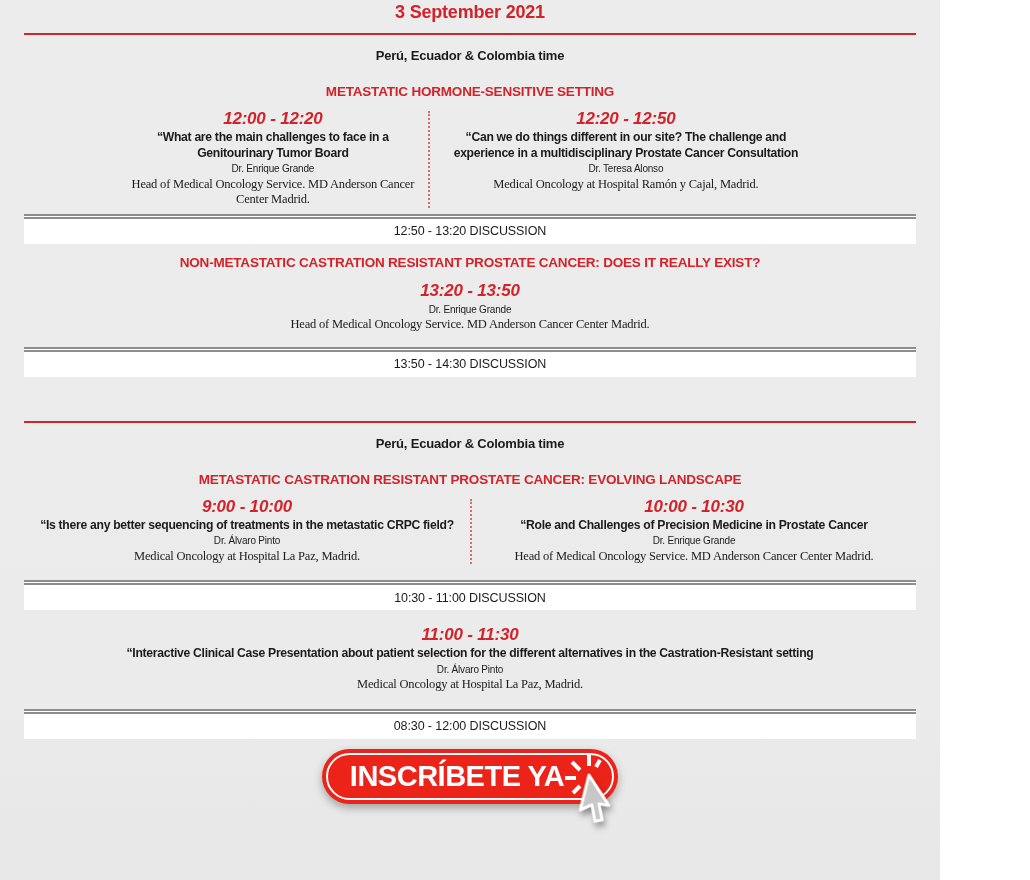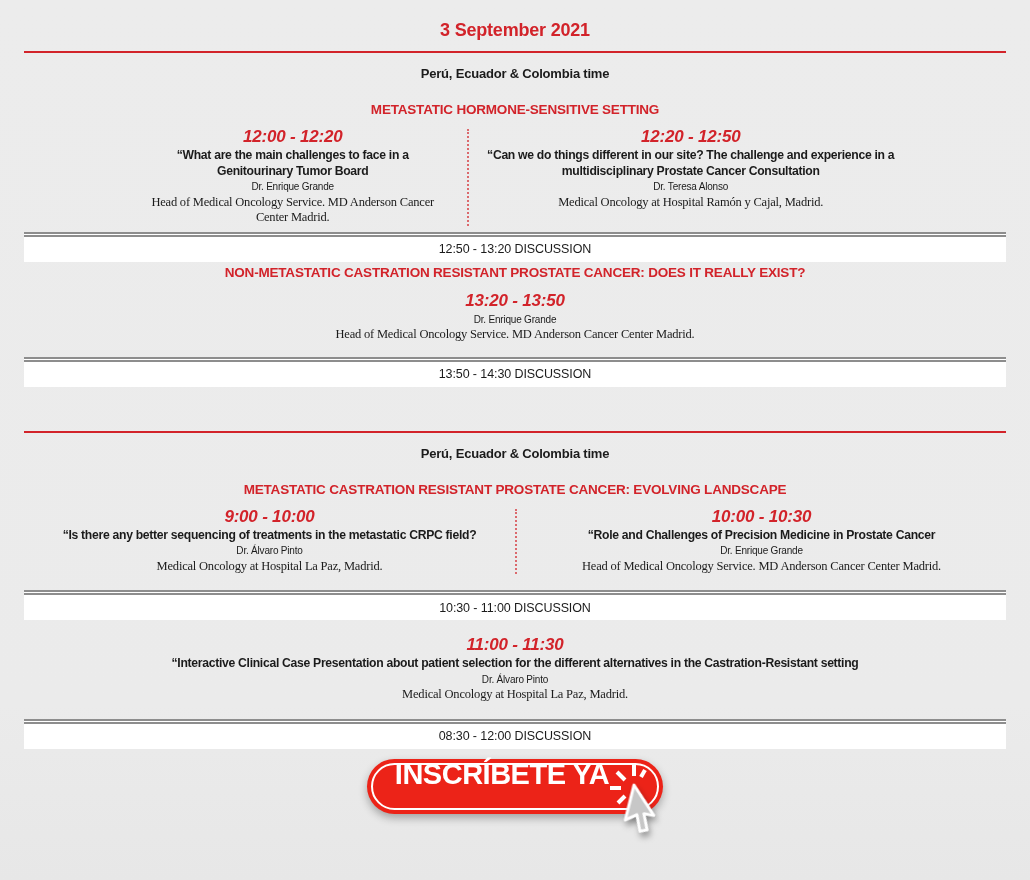--- a/index.html
+++ b/index.html
@@ -1,20 +1,20 @@
 <!DOCTYPE html>
 <html><head>
 <meta charset="utf-8">
 <style>
   html,body{margin:0;padding:0;}
   .page{
     position:relative;
-    width:1030px;height:880px;
+    width:940px;height:880px;
     box-sizing:border-box;
-    padding-top:20px;
+    padding-top:2px;
     background:linear-gradient(180deg,#ececec 0%,#ebebeb 80%,#e7e7e7 100%);
     font-family:"Liberation Sans", sans-serif;
     color:#1b1b1b;
     overflow:hidden;
   }
   .date{
     font-size:18px;line-height:20px;font-weight:bold;
     text-align:center;color:#d2232a;letter-spacing:-0.2px;
   }
   .redline{
@@ -52,32 +52,32 @@
   .disc-bar{
     margin:6px 24px 0 24px;
     border-top:5px double #8d8d8d;
     background:#ffffff;
     height:25px;
     display:flex;align-items:center;justify-content:center;
     font-size:12.5px;letter-spacing:-0.1px;
   }
   .disc-bar.mt14{margin-top:14px;}
   .disc-bar.mt16{margin-top:16px;}
-  .sec-heading.mt16{margin-top:3px;}
+  .sec-heading.mt16{margin-top:11px;}
   .day2-block{margin-top:44px;}
   .single.mt17{margin-top:17px;}
   .cta-row{margin-top:10px;display:flex;justify-content:center;}
   .cta{
     position:relative;
     width:296px;height:55px;
     background:#ec2318;
     border:none;border-radius:28px;
     box-shadow:0 4px 9px rgba(0,0,0,.30);
     cursor:pointer;
-    display:flex;align-items:flex-start;justify-content:center;
+    display:flex;align-items:center;justify-content:center;
   }
   .cta::before{
     content:"";position:absolute;left:4px;right:4px;top:4px;bottom:4px;
     border:2px solid #ffffff;border-radius:24px;pointer-events:none;
   }
   .cta-label{
     color:#ffffff;font-weight:bold;font-size:29px;
     letter-spacing:-0.5px;padding-right:26px;line-height:1;
     font-family:"Liberation Sans", sans-serif;
   }

